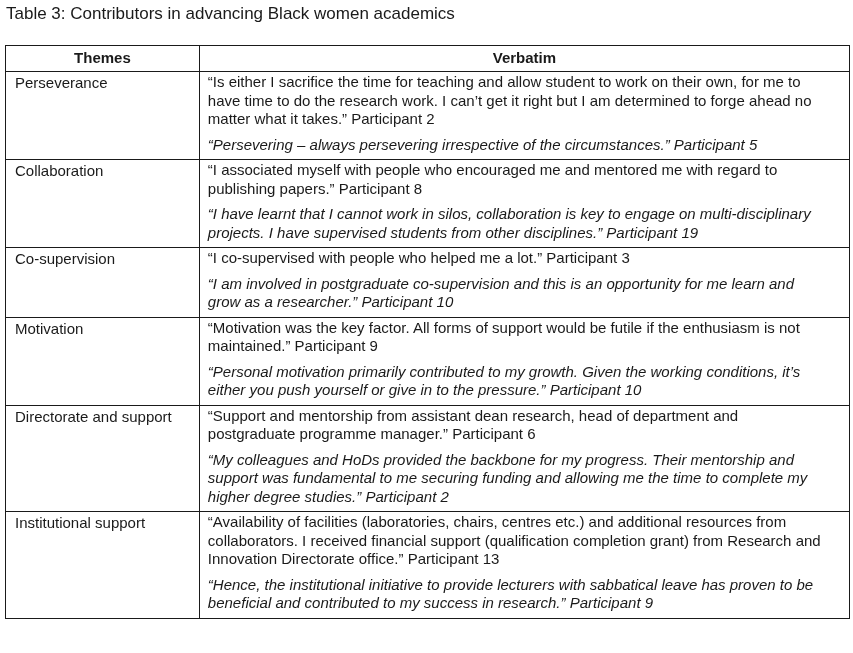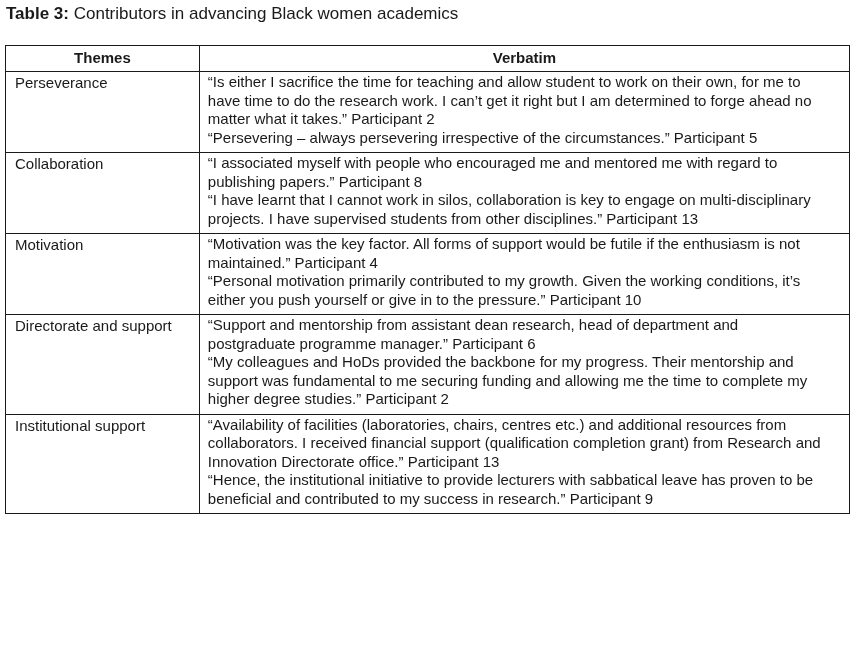--- a/index.html
+++ b/index.html
@@ -17,21 +17,21 @@
     }
     .caption {
       position: absolute;
       left: 6px;
       top: 4px;
       font-size: 17px;
       line-height: 20px;
       white-space: nowrap;
     }
     .caption .label {
-      font-weight: bold;
+      font-weight: normal;
     }
     table.data-table {
       position: absolute;
       left: 5px;
       top: 45px;
       width: 845px;
       border-collapse: collapse;
       font-size: 15px;
       line-height: 18.5px;
     }
@@ -50,20 +50,22 @@
     td.theme-cell {
       padding: 2px 6px 4px 9px;
     }
     td.verbatim-cell {
       padding: 1px 24px 5px 8px;
     }
     .quote {
       margin: 0;
     }
     .quote + .quote {
+      margin-top: 7px;
+      font-style: italic;
     }
   </style>
 </head>
 <body>
 
 <div class="caption">
   <span class="label">Table 3:</span><span> Contributors in advancing Black women academics</span>
 </div>
 
 <table class="data-table">
@@ -82,27 +84,34 @@
       <td class="theme-cell">Perseverance</td>
       <td class="verbatim-cell">
         <p class="quote">“Is either I sacrifice the time for teaching and allow student to work on their own, for me to have time to do the research work. I can’t get it right but I am determined to forge ahead no matter what it takes.” Participant 2</p>
         <p class="quote">“Persevering – always persevering irrespective of the circumstances.” Participant 5</p>
       </td>
     </tr>
     <tr>
       <td class="theme-cell">Collaboration</td>
       <td class="verbatim-cell">
         <p class="quote">“I associated myself with people who encouraged me and mentored me with regard to publishing papers.” Participant 8</p>
-        <p class="quote">“I have learnt that I cannot work in silos, collaboration is key to engage on multi-disciplinary projects. I have supervised students from other disciplines.” Participant 13</p>
+        <p class="quote">“I have learnt that I cannot work in silos, collaboration is key to engage on multi-disciplinary projects. I have supervised students from other disciplines.” Participant 19</p>
+      </td>
+    </tr>
+    <tr>
+      <td class="theme-cell">Co-supervision</td>
+      <td class="verbatim-cell">
+        <p class="quote">“I co-supervised with people who helped me a lot.” Participant 3</p>
+        <p class="quote">“I am involved in postgraduate co-supervision and this is an opportunity for me learn and grow as a researcher.” Participant 10</p>
       </td>
     </tr>
     <tr>
       <td class="theme-cell">Motivation</td>
       <td class="verbatim-cell">
-        <p class="quote">“Motivation was the key factor. All forms of support would be futile if the enthusiasm is not maintained.” Participant 4</p>
+        <p class="quote">“Motivation was the key factor. All forms of support would be futile if the enthusiasm is not maintained.” Participant 9</p>
         <p class="quote">“Personal motivation primarily contributed to my growth. Given the working conditions, it’s either you push yourself or give in to the pressure.” Participant 10</p>
       </td>
     </tr>
     <tr>
       <td class="theme-cell">Directorate and support</td>
       <td class="verbatim-cell">
         <p class="quote">“Support and mentorship from assistant dean research, head of department and postgraduate programme manager.” Participant 6</p>
         <p class="quote">“My colleagues and HoDs provided the backbone for my progress. Their mentorship and support was fundamental to me securing funding and allowing me the time to complete my higher degree studies.” Participant 2</p>
       </td>
     </tr>

